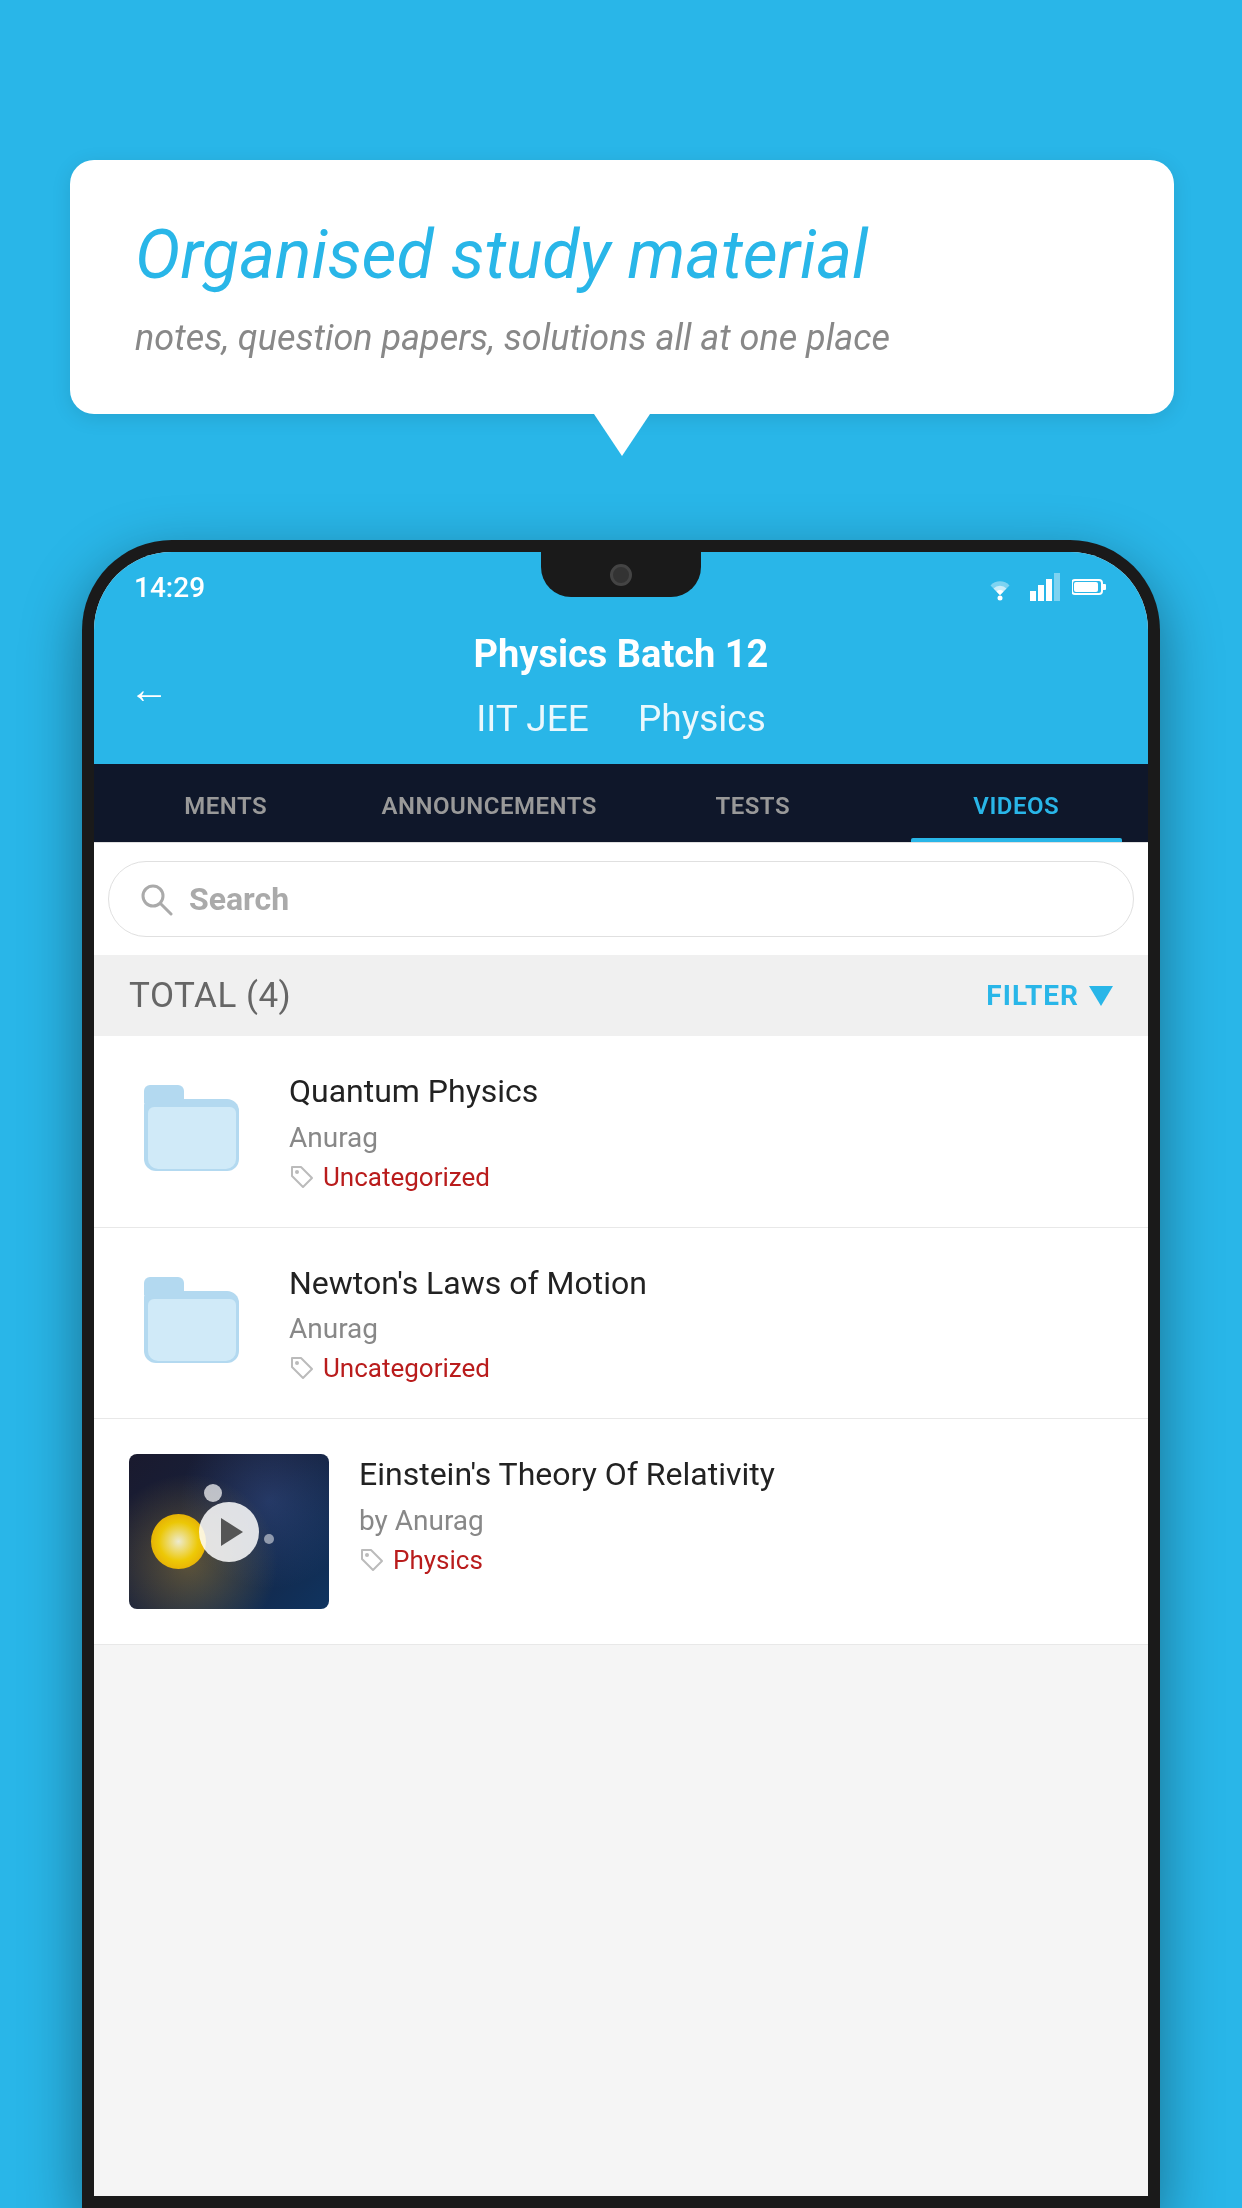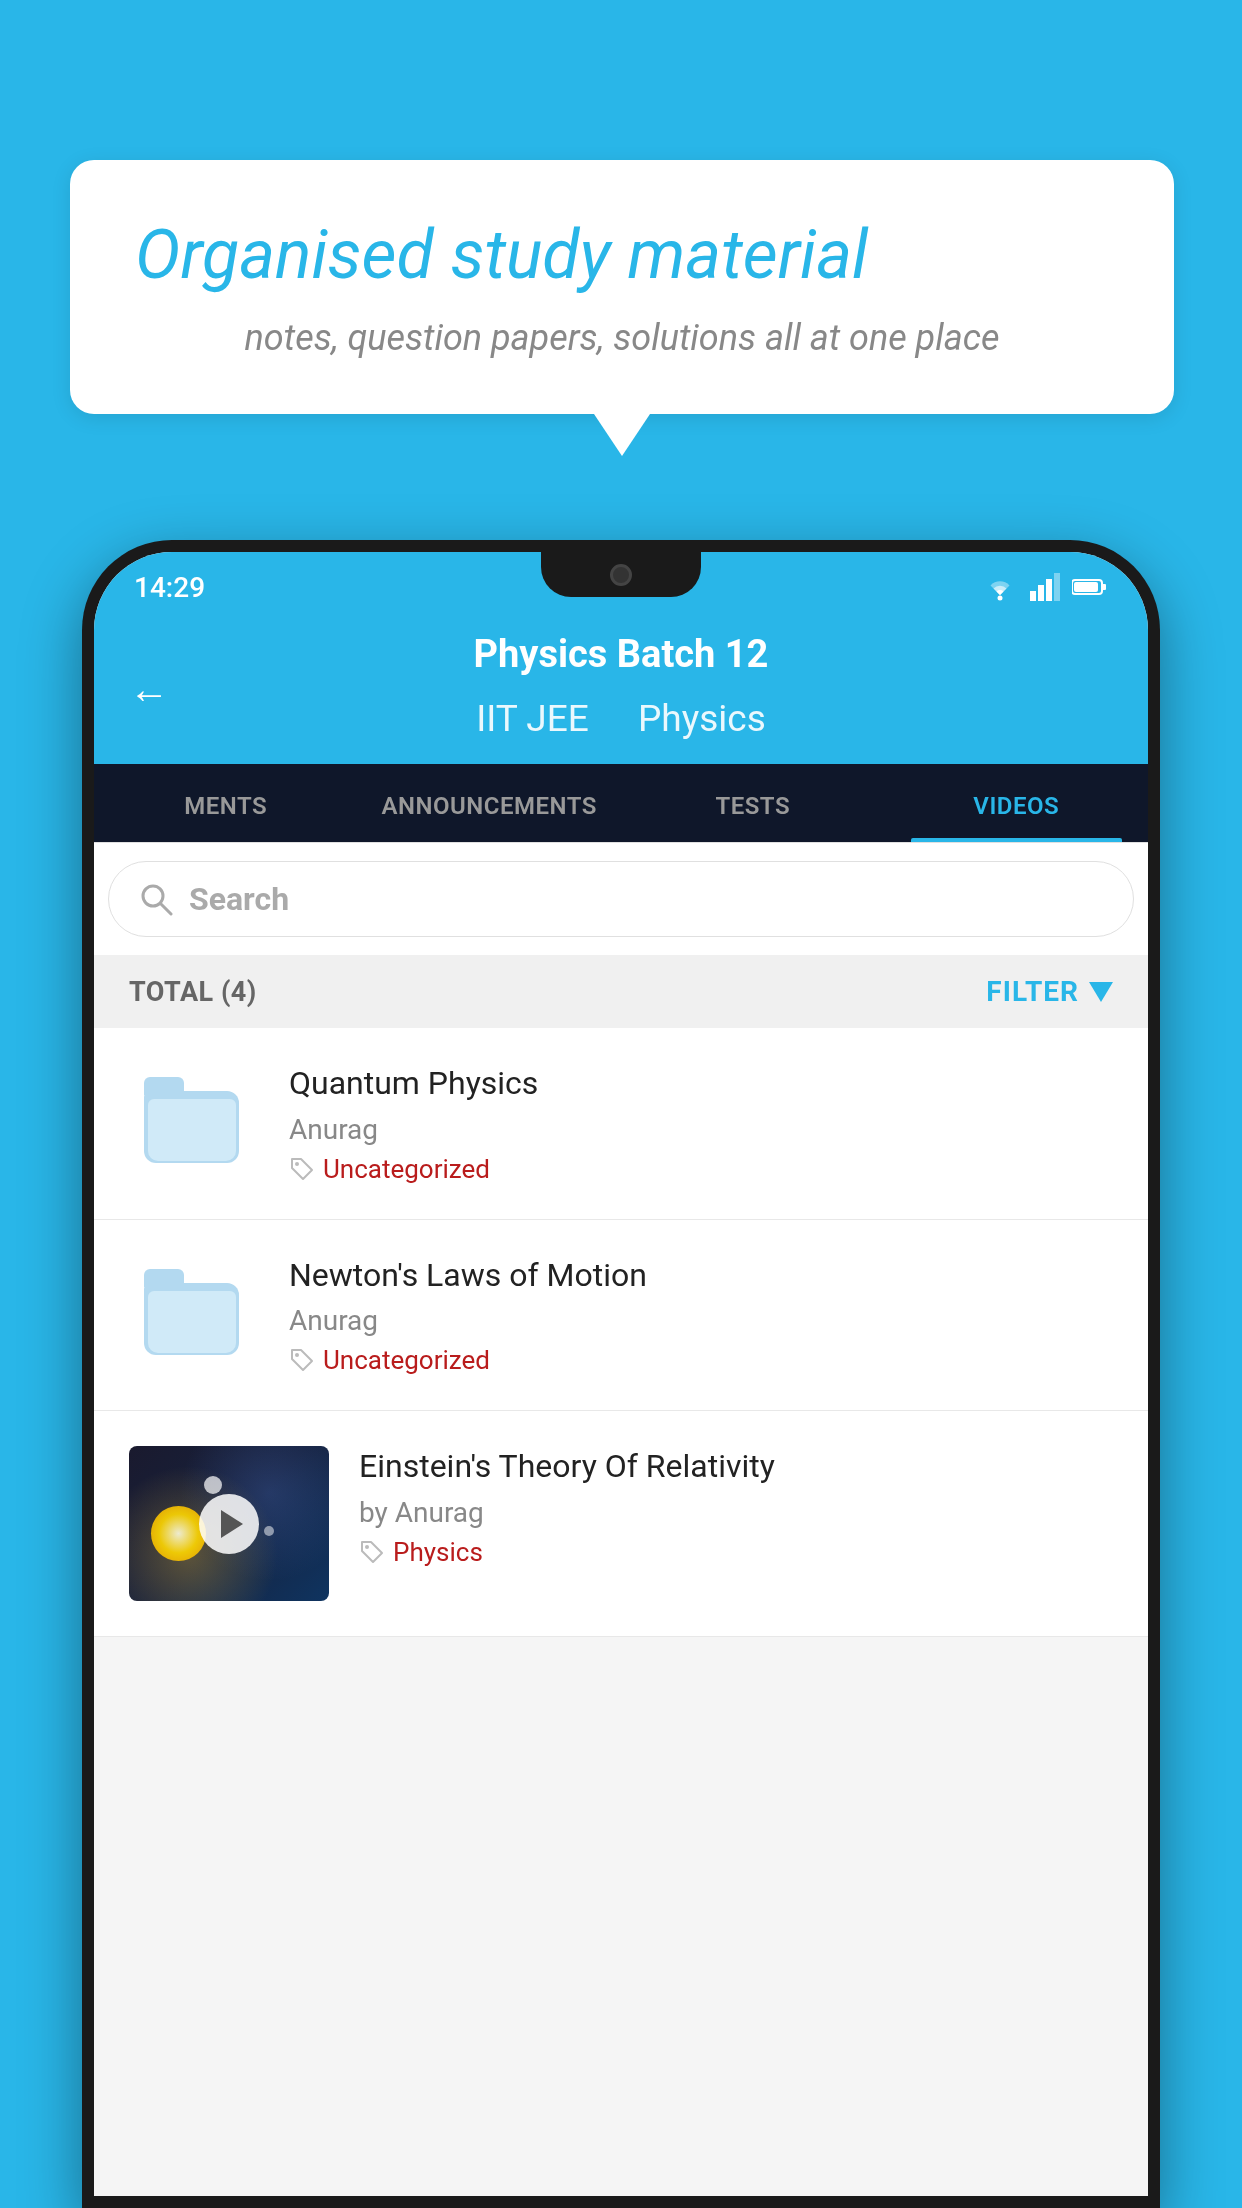--- a/index.html
+++ b/index.html
@@ -48,21 +48,20 @@
       font-size: 68px;
       font-weight: 400;
       line-height: 1.2;
       margin-bottom: 20px;
     }
 
     .speech-bubble p {
       color: #888;
       font-size: 36px;
       font-weight: 400;
-      text-align: center;
     }
 
     
     .phone-frame {
       position: absolute;
       top: 540px;
       left: 82px;
       right: 82px;
       bottom: 0px;
       background: #1a1a1a;
@@ -222,22 +221,22 @@
     .filter-bar {
       background: #f0f0f0;
       display: flex;
       justify-content: space-between;
       align-items: center;
       padding: 20px 35px;
     }
 
     .total-label {
       color: #666;
-      font-size: 27px;
-      font-weight: 700;
+      font-size: 35px;
+      font-weight: 400;
       letter-spacing: 0.5px;
     }
 
     .filter-btn {
       color: #29b6e8;
       font-size: 28px;
       font-weight: 700;
       display: flex;
       align-items: center;
       gap: 10px;

